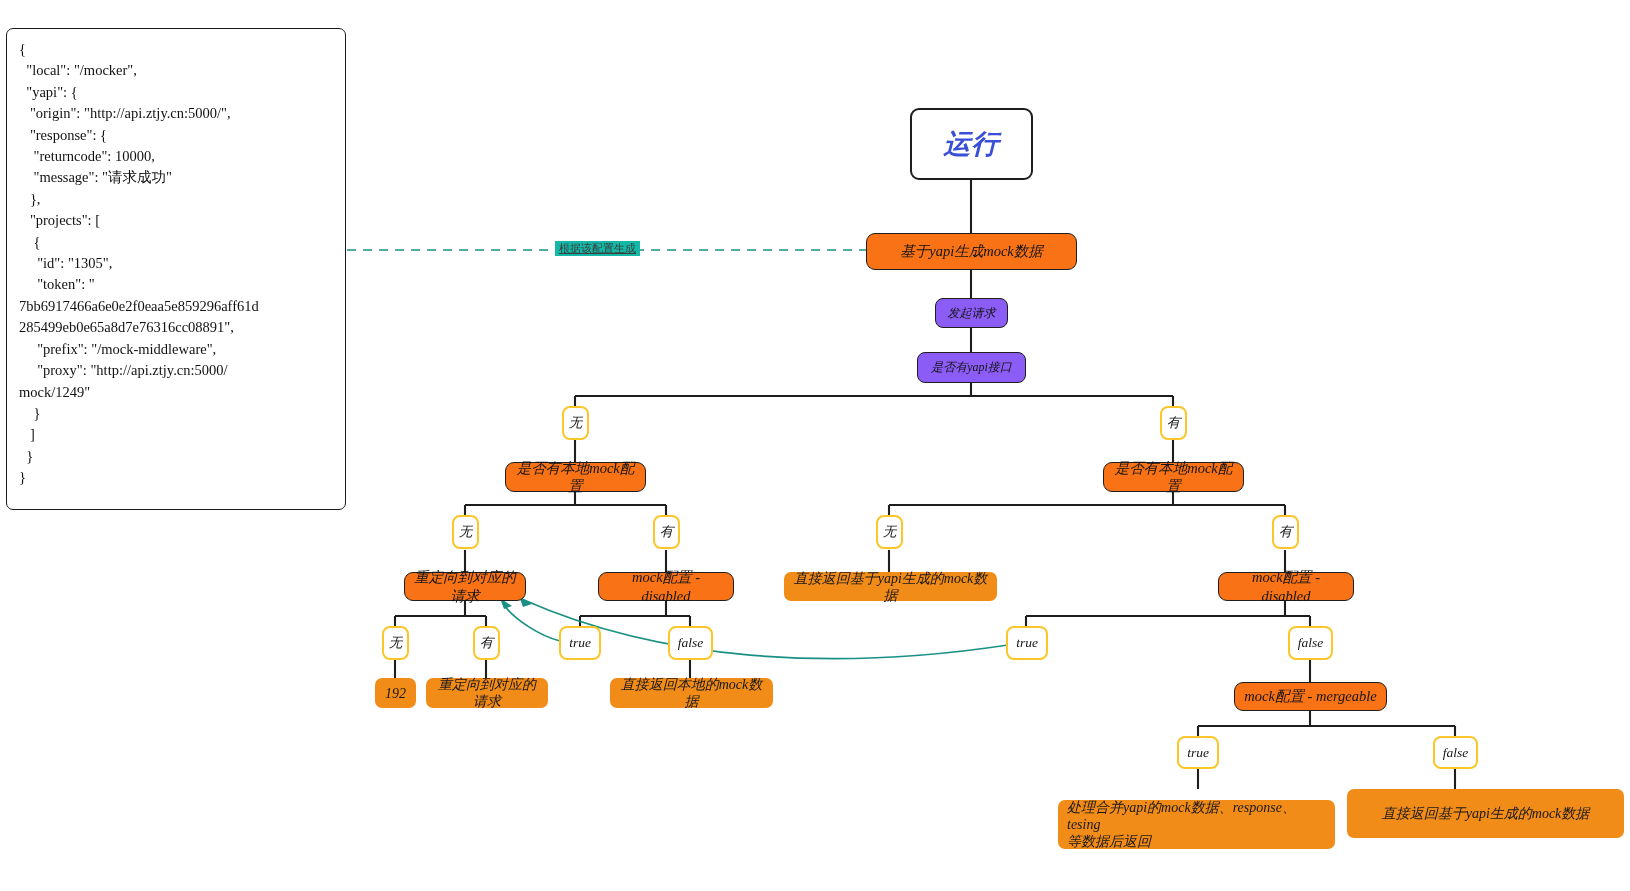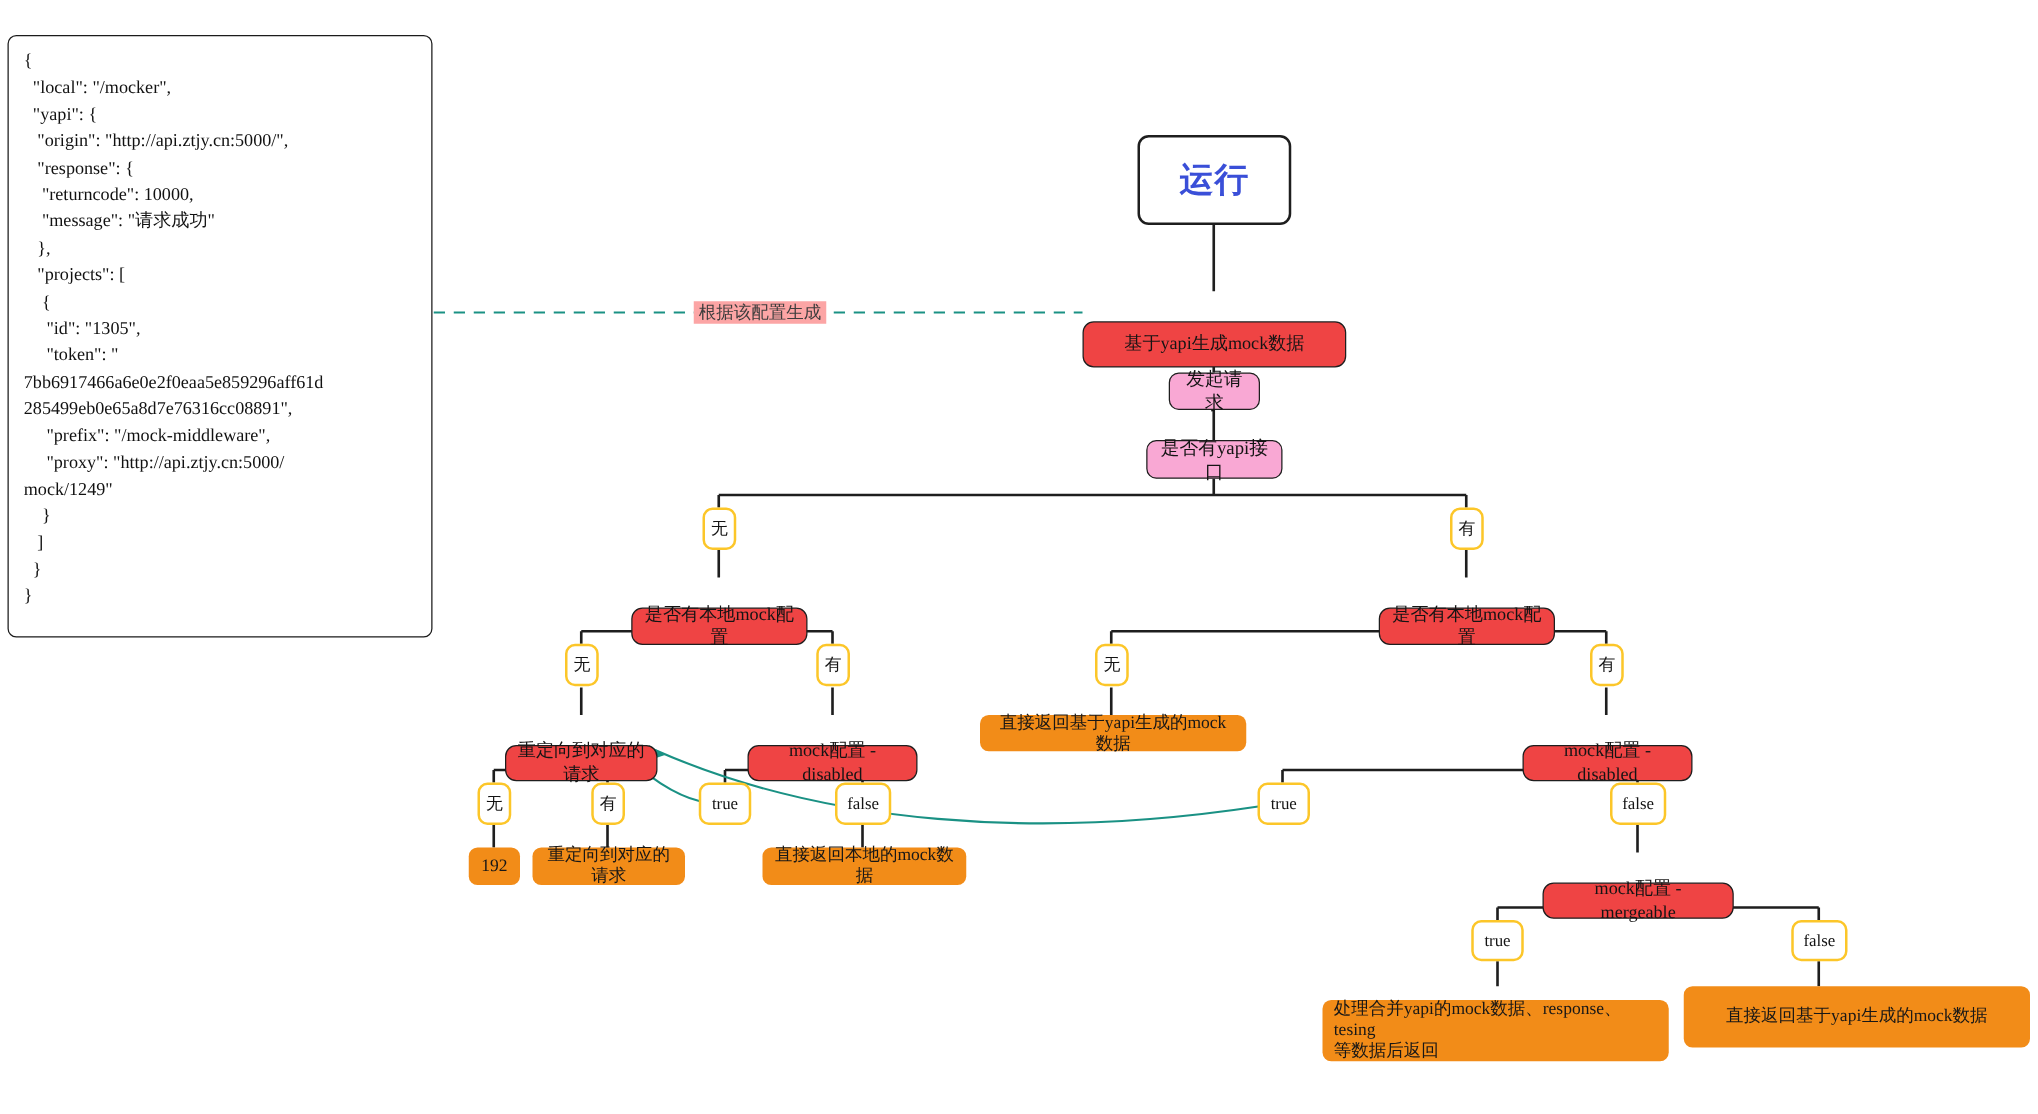--- a/index.html
+++ b/index.html
@@ -18,48 +18,48 @@
     font-family:"Liberation Serif","DejaVu Serif",serif;
     font-size:14.5px;line-height:21.4px;color:#111;
     white-space:pre-wrap;word-break:break-all;
   }
 
   
   .node{
     position:absolute;box-sizing:border-box;
     display:flex;align-items:center;justify-content:center;
     text-align:center;
+    font-style:italic;
   }
   .n-plain{
-    background:#ef4444;border:1.9px solid #1e1e1e;border-radius:9px;
+    background:#f97316;border:1.9px solid #1e1e1e;border-radius:9px;
     color:#141414;font-size:14.5px;line-height:1.25;
     padding:0 9px;
-    margin-top:24px;
   }
   .n-root{
     background:#ffffff;border:2.2px solid #1e1e1e;border-radius:9px;
     color:#3a4fd8;font-weight:bold;font-size:27px;letter-spacing:1px;
   }
   .n-small{
-    background:#f9a8d4;border:1.8px solid #1e1e1e;border-radius:8px;
-    color:#141414;font-size:15px;padding:0 7px;
+    background:#8b5cf6;border:1.8px solid #1e1e1e;border-radius:8px;
+    color:#141414;font-size:12px;padding:0 7px;
   }
   .n-label{
     background:#ffffff;border:2px solid #fcc629;border-radius:8px;
     color:#141414;font-size:13.5px;padding:0 6px;
   }
   .n-term{
     background:#f28c18;border:0;border-radius:7px;
     color:#171717;font-size:14px;line-height:17px;
     padding:4px 9px;text-align:left;justify-content:flex-start;
   }
   .n-term.center{justify-content:center;text-align:center;}
   .annot{
-    position:absolute;font-size:14px;color:#3d3d3d;background:#fca5a5;
-    padding:0 4px;font-family:"Liberation Sans","DejaVu Sans",sans-serif;
+    position:absolute;font-size:11px;color:#3d3d3d;background:#14b8a6;
+    padding:0 4px;font-family:"Liberation Sans","DejaVu Sans",sans-serif;text-decoration:underline;
   }
 </style>
 </head>
 <body>
 
 <div id="canvas">
 
   <svg class="edges" viewBox="0 0 1630 891">
     <g stroke="#1e1e1e" stroke-width="2.1" fill="none">
 

